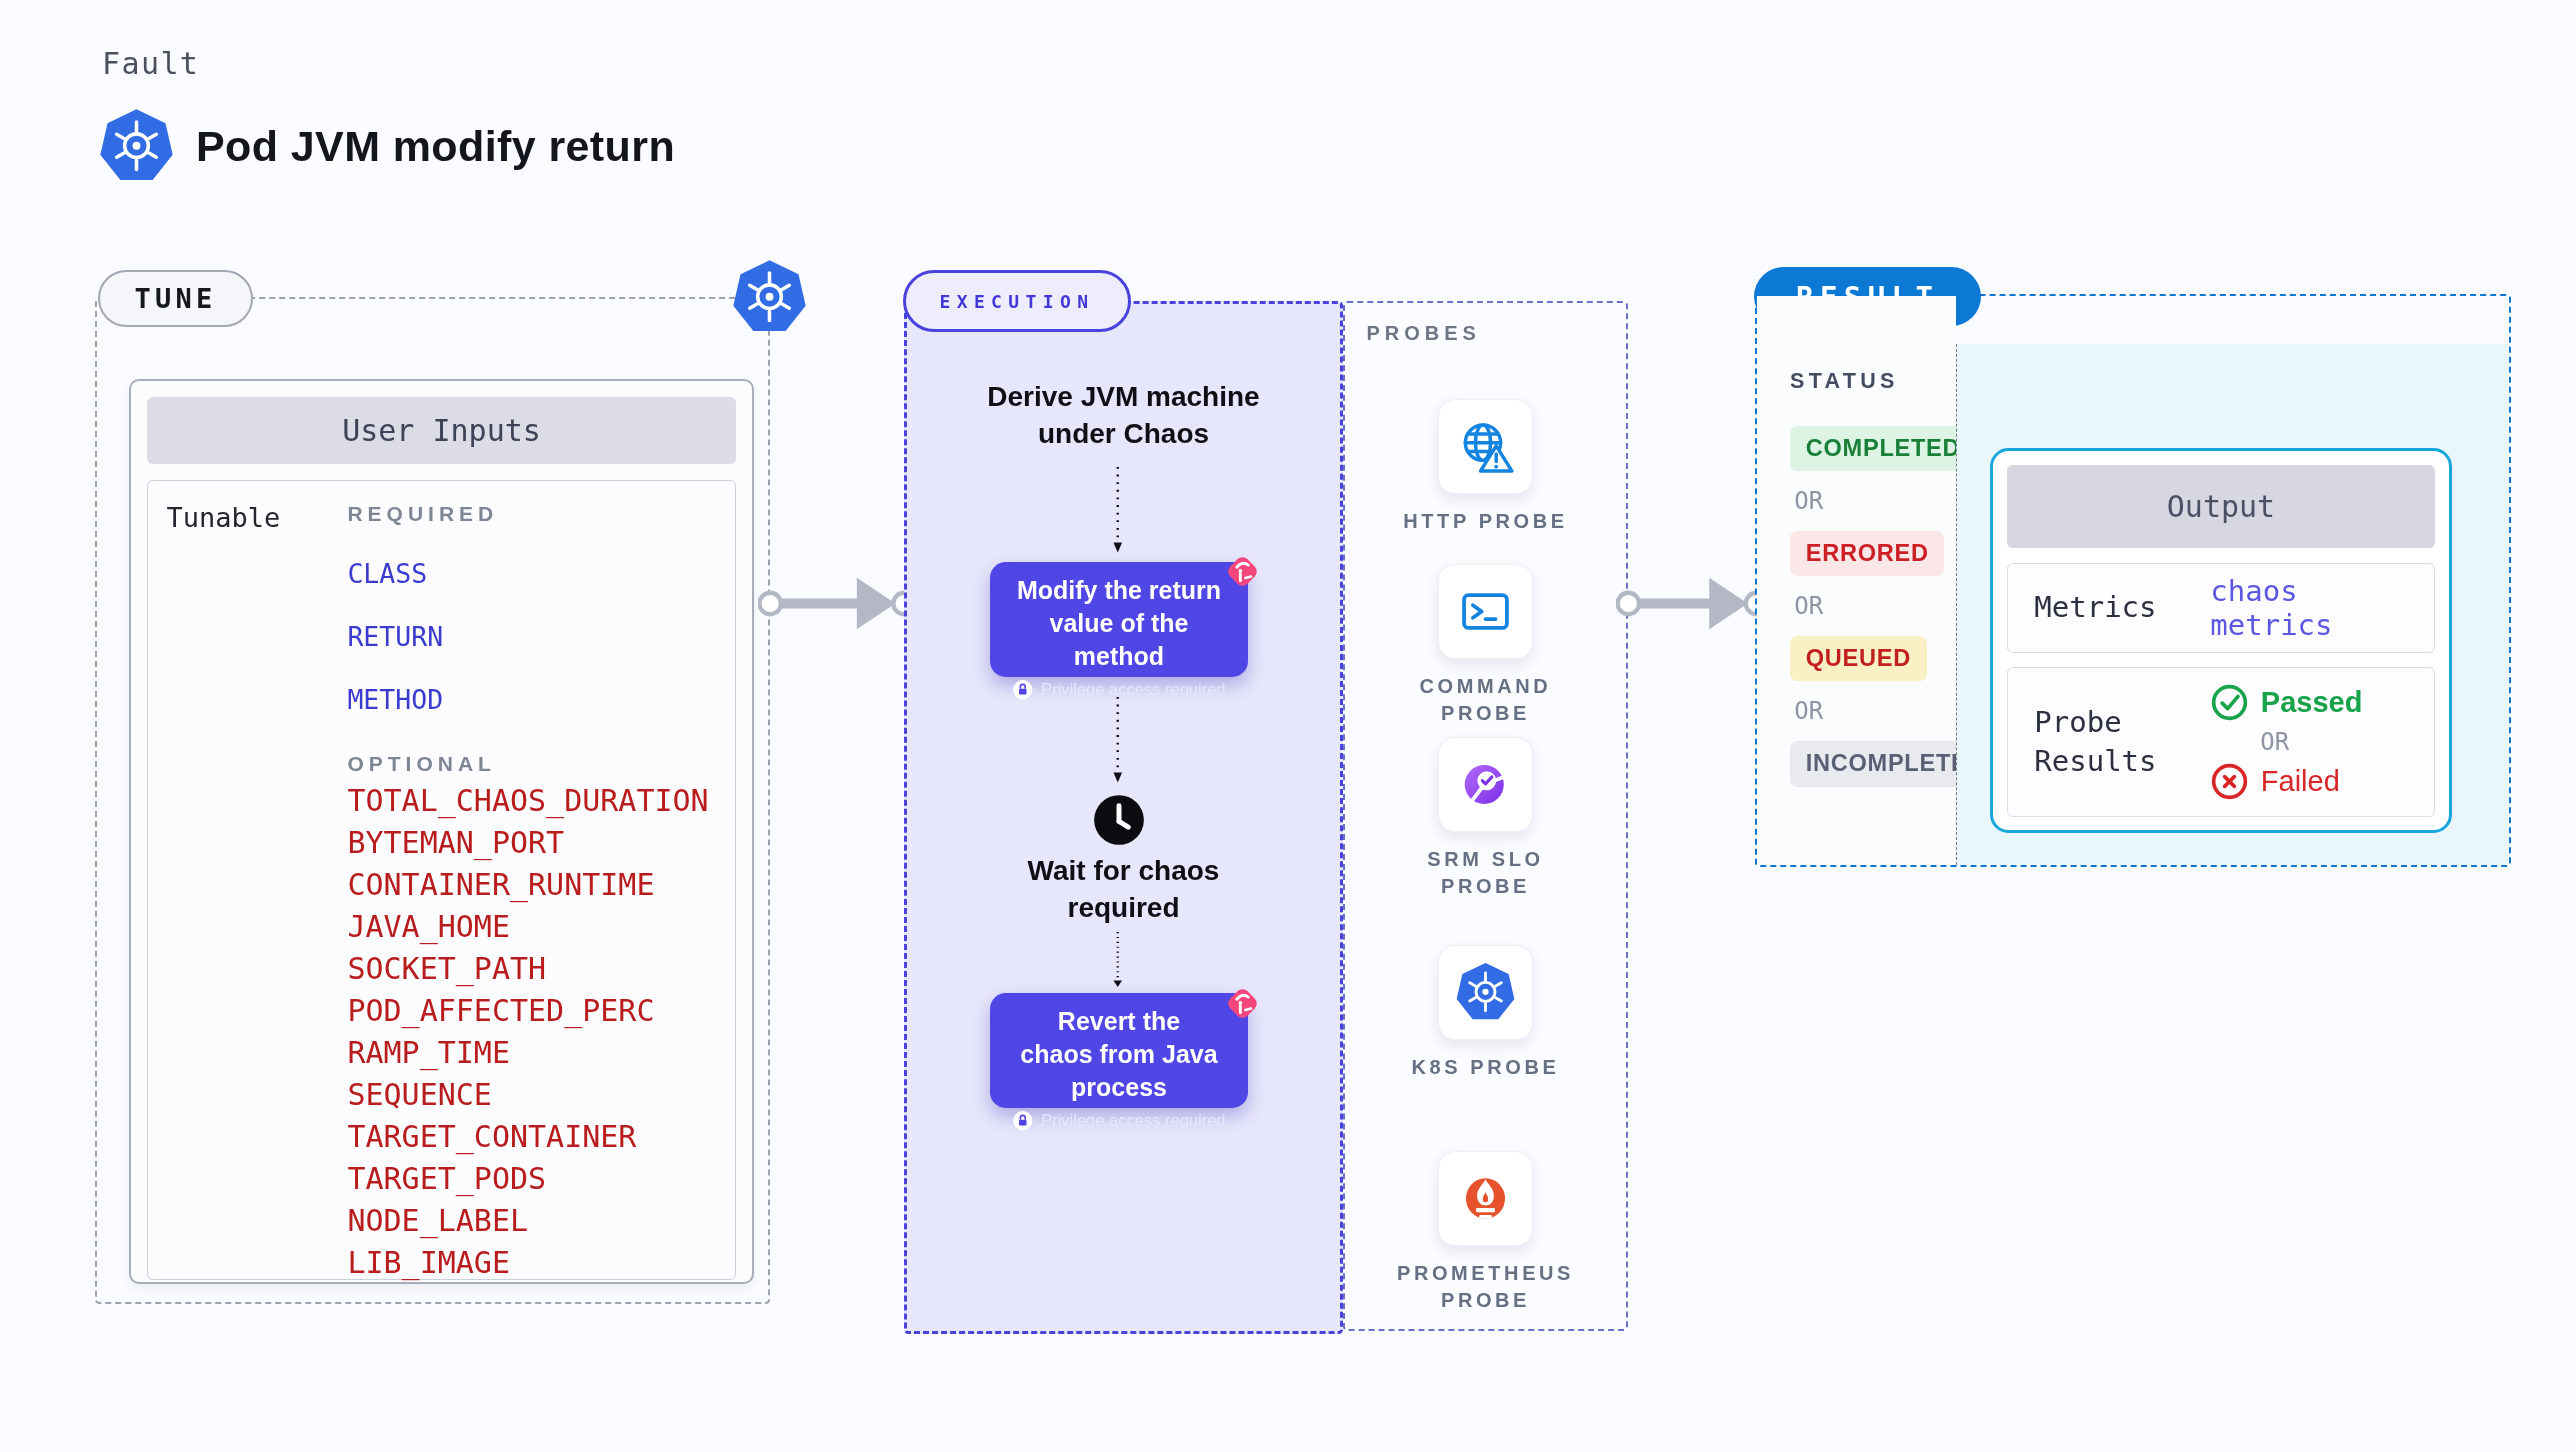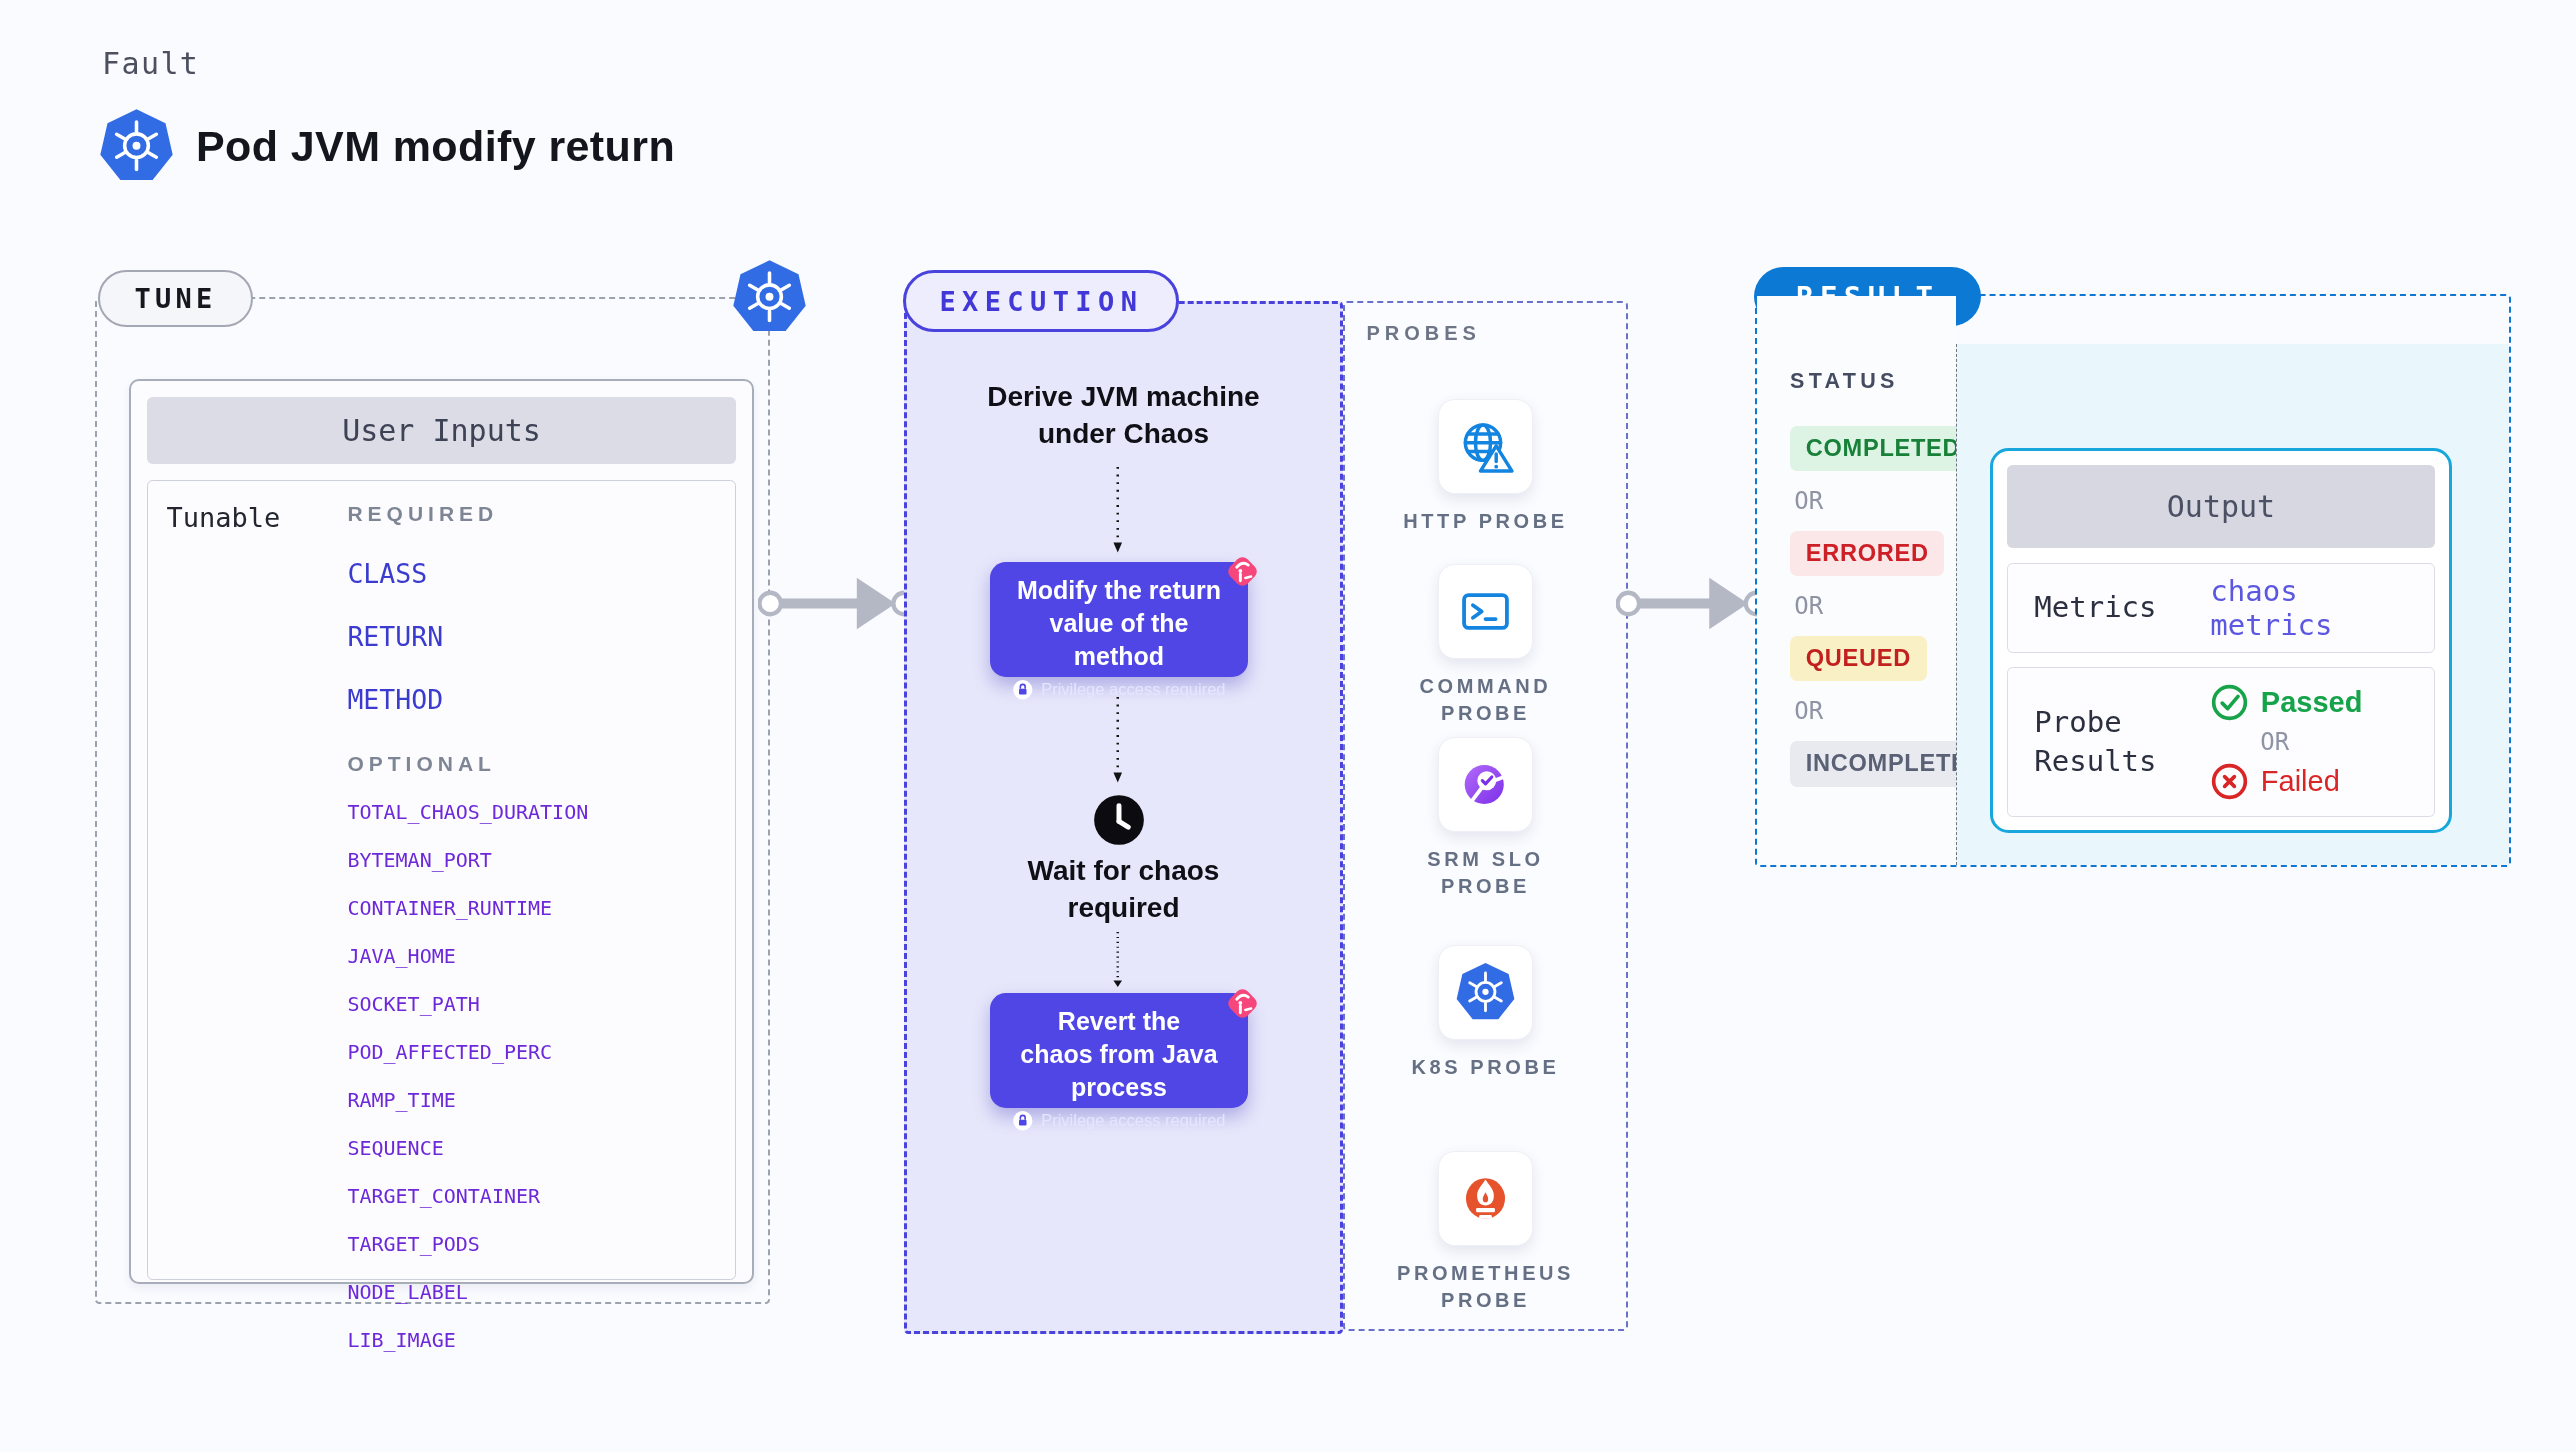--- a/index.html
+++ b/index.html
@@ -29,26 +29,26 @@
              border:2.1px solid #a8adba; border-radius:10px; box-shadow:0 4.3px 10px rgba(25,35,80,.06); }
   .ui-header { margin:15.8px; height:67px; background:#dbdce6; border-radius:5.7px; display:flex; align-items:center;
                justify-content:center; font-size:30px; color:#3e4255; }
   .ui-body { margin:4.3px 15.8px 15.8px 15.8px; height:800px; border:1.4px solid #ccd0db; border-radius:5.7px;
              display:flex; padding:21.5px 0 0 18.6px; }
   .tunable-col { width:181px; font-size:27px; color:#23262f; }
   .items-col { flex:1; }
   .section-label { font-size:21px; font-weight:600; color:#7e8595; letter-spacing:5px; }
   .req-item { margin-top:32px; font-size:26.5px; color:#3b3bcf; }
   .optional-label { margin-top:37px; }
-  .opt-item { margin-top:24px; font-size:20px; color:#6d28d9; }
+  .opt-item { margin-top:7px; font-size:30px; color:#b91c1c; }
 
   
   .exec-panel { left:904px; top:301px; width:439px; height:1033px; background:#e7e7fb; border:3.6px dashed #4a42dd; }
   .exec-pill { left:-3.6px; top:-34px; height:62px; padding:0 33px; background:#ededfd; border:3.6px solid #4a42dd;
-               font-size:27px; color:#4238d8; letter-spacing:6.4px; }
+               font-size:18px; color:#4238d8; letter-spacing:6.4px; }
   .step-text { position:absolute; left:0; width:100%; text-align:center; font-size:28px; font-weight:bold;
                color:#0e1016; line-height:1.32; }
   .derive-text { top:75px; }
   .wait-text { top:549px; }
   .conn { position:absolute; width:21.5px; }
   .purple-box { position:absolute; left:83px; width:258px; height:115px; background:#4f46e5; border-radius:15.8px;
                 box-shadow:0 8.6px 18.6px rgba(43,38,178,.30); text-align:center; color:#fff; padding-top:11.5px; }
   .purple-box .bx-label { font-size:25px; font-weight:bold; line-height:1.32; }
   .priv-row { margin-top:6.4px; display:flex; align-items:center; justify-content:center; gap:7.2px;
               font-size:16.5px; color:#e4e6ff; }

